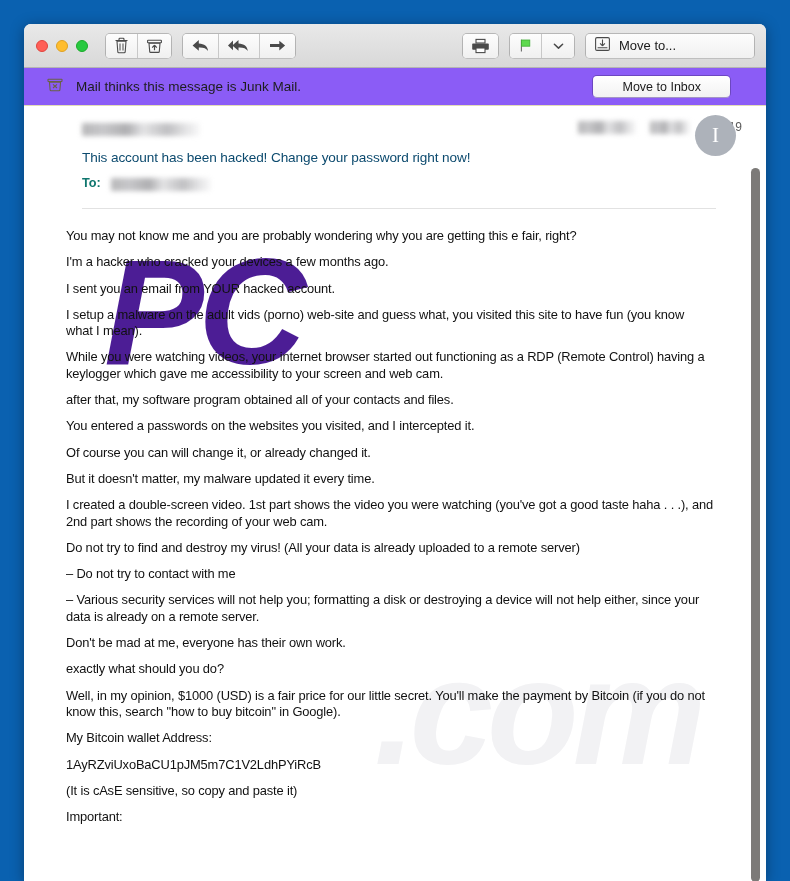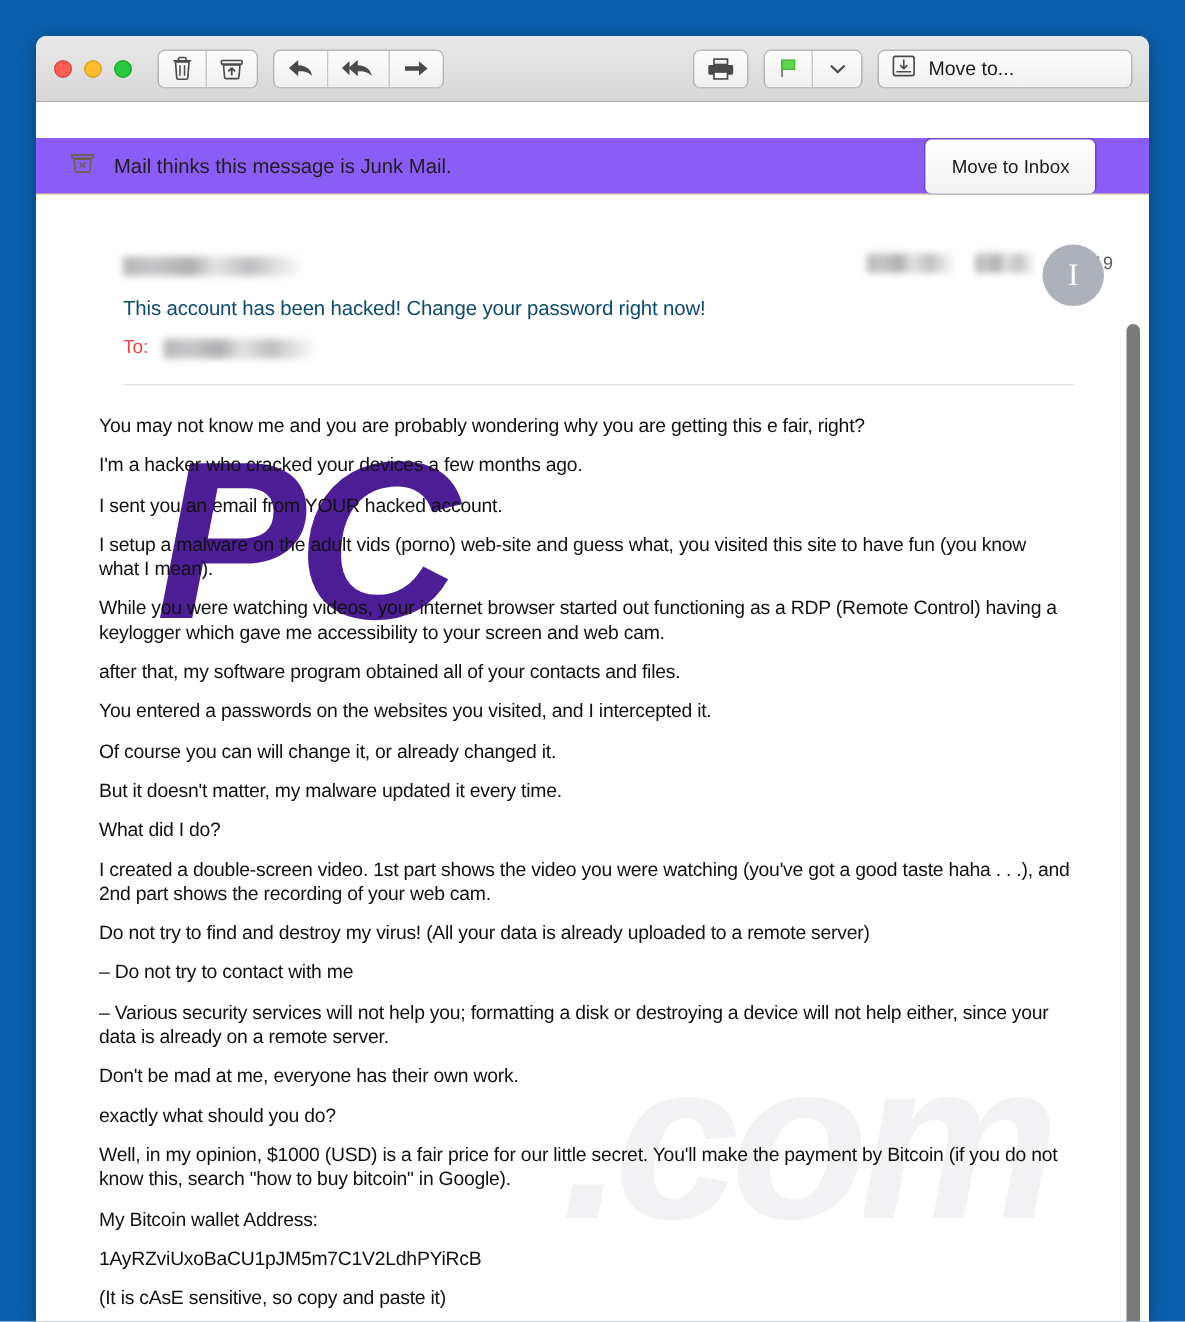--- a/index.html
+++ b/index.html
@@ -23,21 +23,20 @@
     top: 24px;
     width: 742px;
     height: 857px;
     background: #ffffff;
     border-top-left-radius: 7px;
     border-top-right-radius: 7px;
     overflow: hidden;
     box-shadow: 0 2px 14px rgba(0,0,0,0.35);
     display: flex;
     flex-direction: column;
-    gap: 24px;
   }
 
   
   #toolbar {
     height: 44px;
     flex: 0 0 44px;
     background: linear-gradient(to bottom, #e9e9e9 0%, #d8d8d8 100%);
     border-bottom: 1px solid #b4b4b4;
     display: flex;
     align-items: center;
@@ -111,22 +110,22 @@
     padding: 0 14px 0 22px;
     position: relative;
   }
   #junk-banner .junk-text {
     font-size: 13.5px;
     color: #1d1d1d;
     margin-left: 12px;
     font-weight: 400;
   }
   .move-inbox-btn {
-    height: 36px;
-    padding: 0 17px;
+    height: 21px;
+    padding: 0 29px;
     border-radius: 4px;
     background: linear-gradient(to bottom, #ffffff 0%, #f2f2f2 100%);
     box-shadow: 0 0 0 1px rgba(0,0,0,0.22), 0 1px 0 rgba(255,255,255,0.6);
     font-size: 12.5px;
     color: #1a1a1a;
     display: flex;
     align-items: center;
     cursor: default;
     margin-left: auto;
     margin-right: 22px;
@@ -221,22 +220,22 @@
     font-size: 13.6px;
     color: #0c4a6e;
     margin: 8px 0 0 34px;
     letter-spacing: -0.1px;
   }
   .hdr-to {
     display: flex;
     align-items: center;
     margin: 9px 0 0 34px;
     font-size: 12.7px;
-    color: #ef4444;
-    font-weight: 400;
+    color: #0f766e;
+    font-weight: 700;
   }
   #hdr-divider {
     margin: 17px 26px 0 34px;
     border-top: 1px solid #e2e2e2;
   }
 
   
   #msg-body {
     position: relative;
     z-index: 1;
@@ -417,21 +416,20 @@
     <div id="msg-body">
         <p>You may not know me and you are probably wondering why you are getting this e fair, right?</p>
         <p>I'm a hacker who cracked your devices a few months ago.</p>
         <p>I sent you an email from YOUR hacked account.</p>
         <p>I setup a malware on the adult vids (porno) web-site and guess what, you visited this site to have fun (you know what I mean).</p>
         <p>While you were watching videos, your internet browser started out functioning as a RDP (Remote Control) having a keylogger which gave me accessibility to your screen and web cam.</p>
         <p>after that, my software program obtained all of your contacts and files.</p>
         <p>You entered a passwords on the websites you visited, and I intercepted it.</p>
         <p>Of course you can will change it, or already changed it.</p>
         <p>But it doesn't matter, my malware updated it every time.</p>
-        <p>What did I do?</p>
         <p>I created a double-screen video. 1st part shows the video you were watching (you've got a good taste haha . . .), and 2nd part shows the recording of your web cam.</p>
         <p>Do not try to find and destroy my virus! (All your data is already uploaded to a remote server)</p>
         <p>– Do not try to contact with me</p>
         <p>– Various security services will not help you; formatting a disk or destroying a device will not help either, since your data is already on a remote server.</p>
         <p>Don't be mad at me, everyone has their own work.</p>
         <p>exactly what should you do?</p>
         <p>Well, in my opinion, $1000 (USD) is a fair price for our little secret. You'll make the payment by Bitcoin (if you do not know this, search "how to buy bitcoin" in Google).</p>
         <p>My Bitcoin wallet Address:</p>
         <p>1AyRZviUxoBaCU1pJM5m7C1V2LdhPYiRcB</p>
         <p>(It is cAsE sensitive, so copy and paste it)</p>

